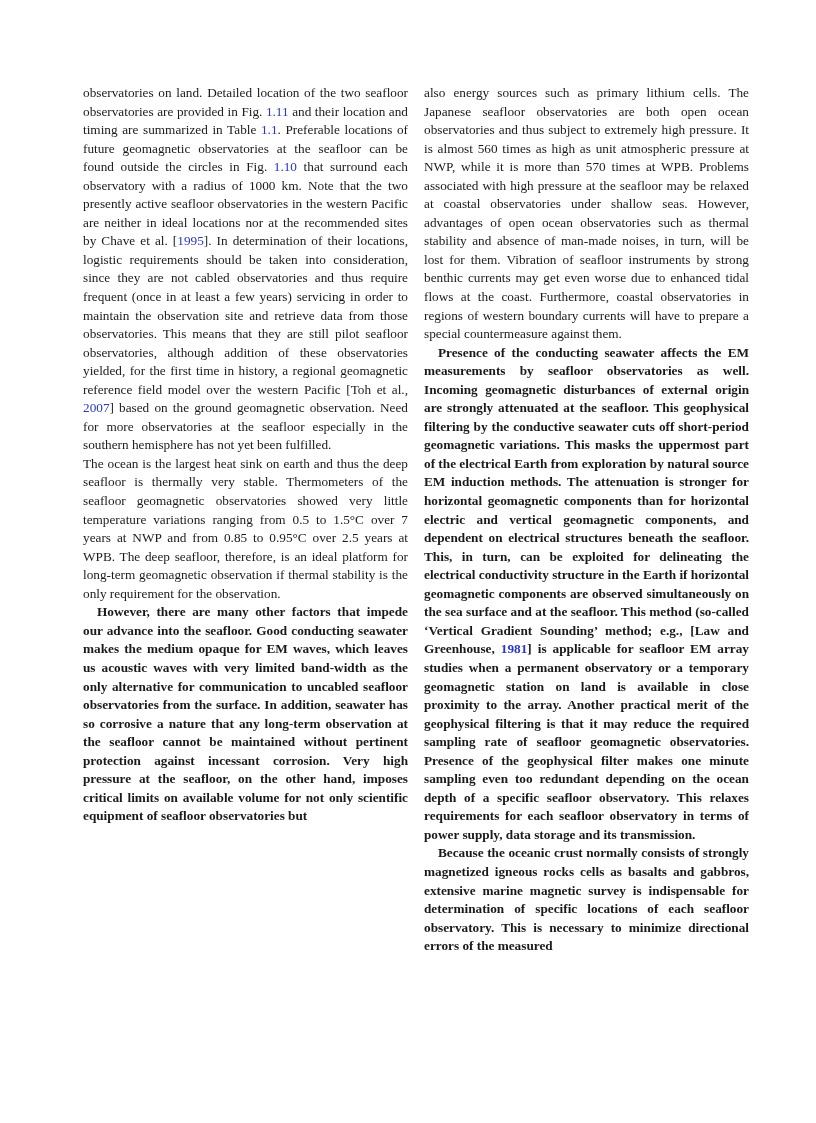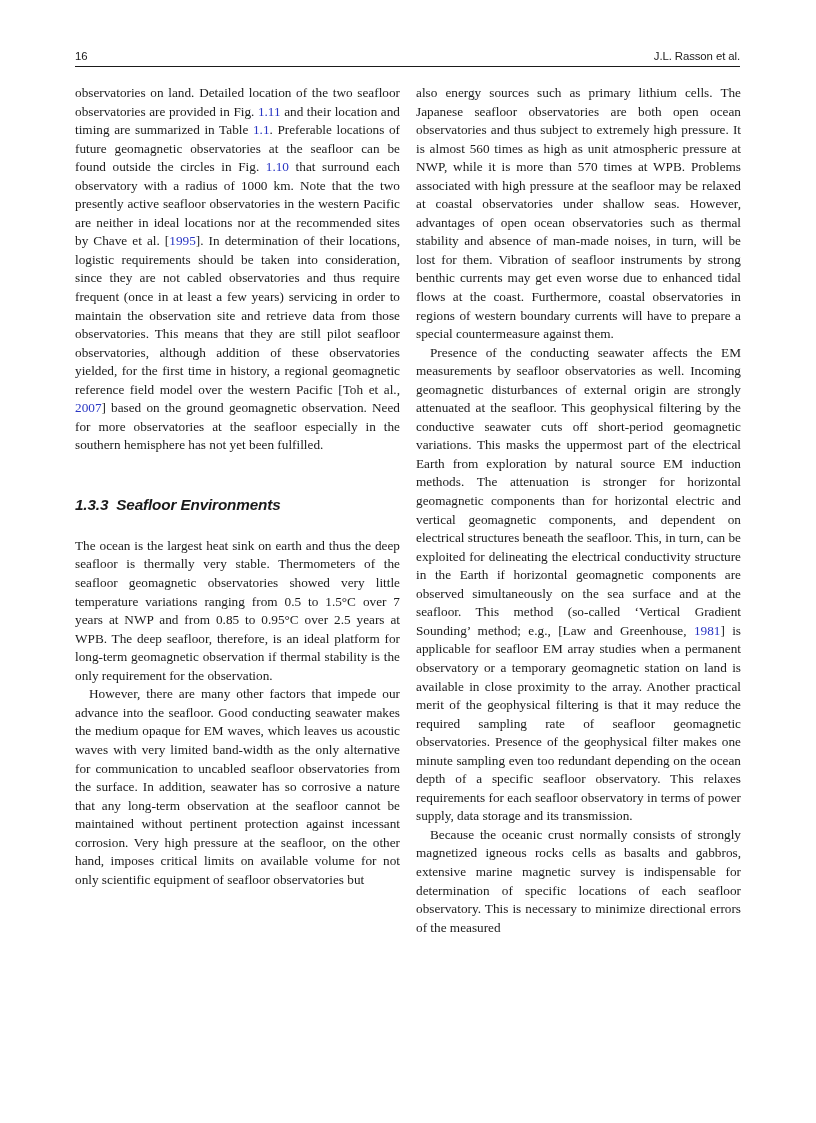--- a/index.html
+++ b/index.html
@@ -36,21 +36,21 @@
     color: #1a1a1a;
     padding-bottom: 4px;
     border-bottom: 1.4px solid #1a1a1a;
   }
   .running-head .folio { font-size: 11.4px; }
   .running-head .authors { font-size: 11.4px; }
 
   
   .body-cols {
     position: absolute;
-    left: 75px;
+    left: 83px;
     top: 84px;
     width: 665px;
     height: 940px;
     display: flex;
     gap: 16px;
   }
   .col {
     width: 325px;
     flex: 0 0 325px;
   }
@@ -58,21 +58,21 @@
   p.para {
     margin: 0;
     font-size: 13.25px;
     line-height: 18.55px;
     text-align: justify;
     text-justify: inter-word;
     hyphens: manual;
     -webkit-hyphens: manual;
     color: #1a1a1a;
   }
-  p.para + p.para { text-indent: 14px; }
+  p.para + p.para { text-indent: 14px; font-weight: bold; }
   p.para.no-indent { text-indent: 0; }
 
   a.ref, .ref {
     color: #2a37c4;
     text-decoration: none;
   }
 
   
   h3.section-heading {
     margin: 0;
@@ -88,36 +88,27 @@
     padding-top: 40px;
     padding-bottom: 22px;
   }
   .heading-num { margin-right: 8px; }
 </style>
 </head>
 <body>
 
 <div class="page">
 
-  <div class="running-head">
-    <span class="folio">16</span>
-    <span class="authors">J.L. Rasson et al.</span>
-  </div>
 
   <div class="body-cols">
 
     <div class="col" id="col-left">
       <div id="left-paras-before">
           <p class="para no-indent">observatories on land. Detailed location of the two seafloor observatories are provided in Fig. <a class="ref">1.11</a> and their location and timing are summarized in Table <a class="ref">1.1</a>. Preferable locations of future geomagnetic observatories at the seafloor can be found outside the circles in Fig. <a class="ref">1.10</a> that surround each observatory with a radius of 1000 km. Note that the two presently active seafloor observatories in the western Pacific are neither in ideal locations nor at the recommended sites by Chave et al. [<a class="ref">1995</a>]. In determination of their locations, logistic requirements should be taken into consideration, since they are not cabled observatories and thus require frequent (once in at least a few years) servicing in order to maintain the observation site and retrieve data from those observatories. This means that they are still pilot seafloor observatories, although addition of these observatories yielded, for the first time in history, a regional geomagnetic reference field model over the western Pacific [Toh et al., <a class="ref">2007</a>] based on the ground geomagnetic observation. Need for more observatories at the seafloor especially in the southern hemisphere has not yet been fulfilled.</p>
         </div>
-      <div class="heading-block">
-        <h3 class="section-heading">
-          <span class="heading-num">1.3.3</span><span>Seafloor Environments</span>
-        </h3>
-      </div>
       <div id="left-paras-after">
           <p class="para no-indent">The ocean is the largest heat sink on earth and thus the deep seafloor is thermally very stable. Thermometers of the seafloor geomagnetic observatories showed very little temperature variations ranging from 0.5 to 1.5°C over 7 years at NWP and from 0.85 to 0.95°C over 2.5 years at WPB. The deep seafloor, therefore, is an ideal platform for long-term geomagnetic observation if thermal stability is the only requirement for the observation.</p>
           <p class="para">However, there are many other factors that impede our advance into the seafloor. Good conducting seawater makes the medium opaque for EM waves, which leaves us acoustic waves with very limited band-width as the only alternative for communication to uncabled seafloor observatories from the surface. In addition, seawater has so corrosive a nature that any long-term observation at the seafloor cannot be maintained without pertinent protection against incessant corrosion. Very high pressure at the seafloor, on the other hand, imposes critical limits on available volume for not only scientific equipment of seafloor observatories but</p>
         </div>
     </div>
 
     <div class="col" id="col-right">
       <div id="right-paras">
           <p class="para no-indent">also energy sources such as primary lithium cells. The Japanese seafloor observatories are both open ocean observatories and thus subject to extremely high pressure. It is almost 560 times as high as unit atmospheric pressure at NWP, while it is more than 570 times at WPB. Problems associated with high pressure at the seafloor may be relaxed at coastal observatories under shallow seas. However, advantages of open ocean observatories such as thermal stability and absence of man-made noises, in turn, will be lost for them. Vibration of seafloor instruments by strong benthic currents may get even worse due to enhanced tidal flows at the coast. Furthermore, coastal observatories in regions of western boundary currents will have to prepare a special countermeasure against them.</p>
           <p class="para">Presence of the conducting seawater affects the EM measurements by seafloor observatories as well. Incoming geomagnetic disturbances of external origin are strongly attenuated at the seafloor. This geophysical filtering by the conductive seawater cuts off short-period geomagnetic variations. This masks the uppermost part of the electrical Earth from exploration by natural source EM induction methods. The attenuation is stronger for horizontal geomagnetic components than for horizontal electric and vertical geomagnetic components, and dependent on electrical structures beneath the seafloor. This, in turn, can be exploited for delineating the electrical conductivity structure in the Earth if horizontal geomagnetic components are observed simultaneously on the sea surface and at the seafloor. This method (so-called ‘Vertical Gradient Sounding’ method; e.g., [Law and Greenhouse, <a class="ref">1981</a>] is applicable for seafloor EM array studies when a permanent observatory or a temporary geomagnetic station on land is available in close proximity to the array. Another practical merit of the geophysical filtering is that it may reduce the required sampling rate of seafloor geomagnetic observatories. Presence of the geophysical filter makes one minute sampling even too redundant depending on the ocean depth of a specific seafloor observatory. This relaxes requirements for each seafloor observatory in terms of power supply, data storage and its transmission.</p>

